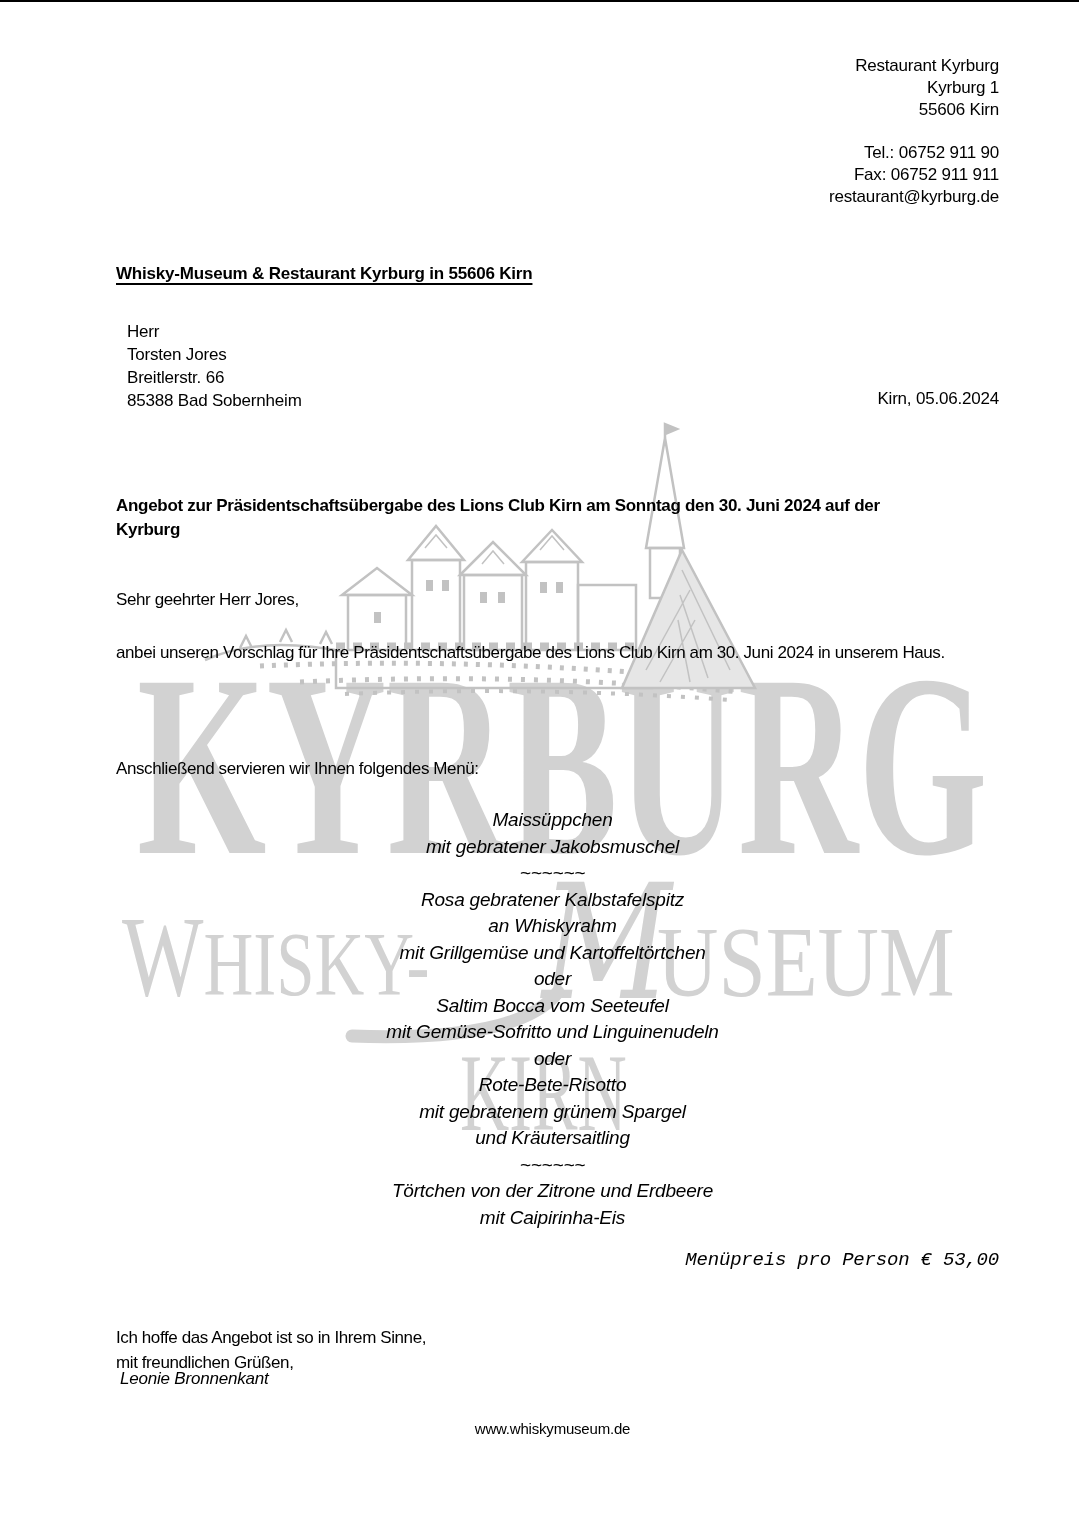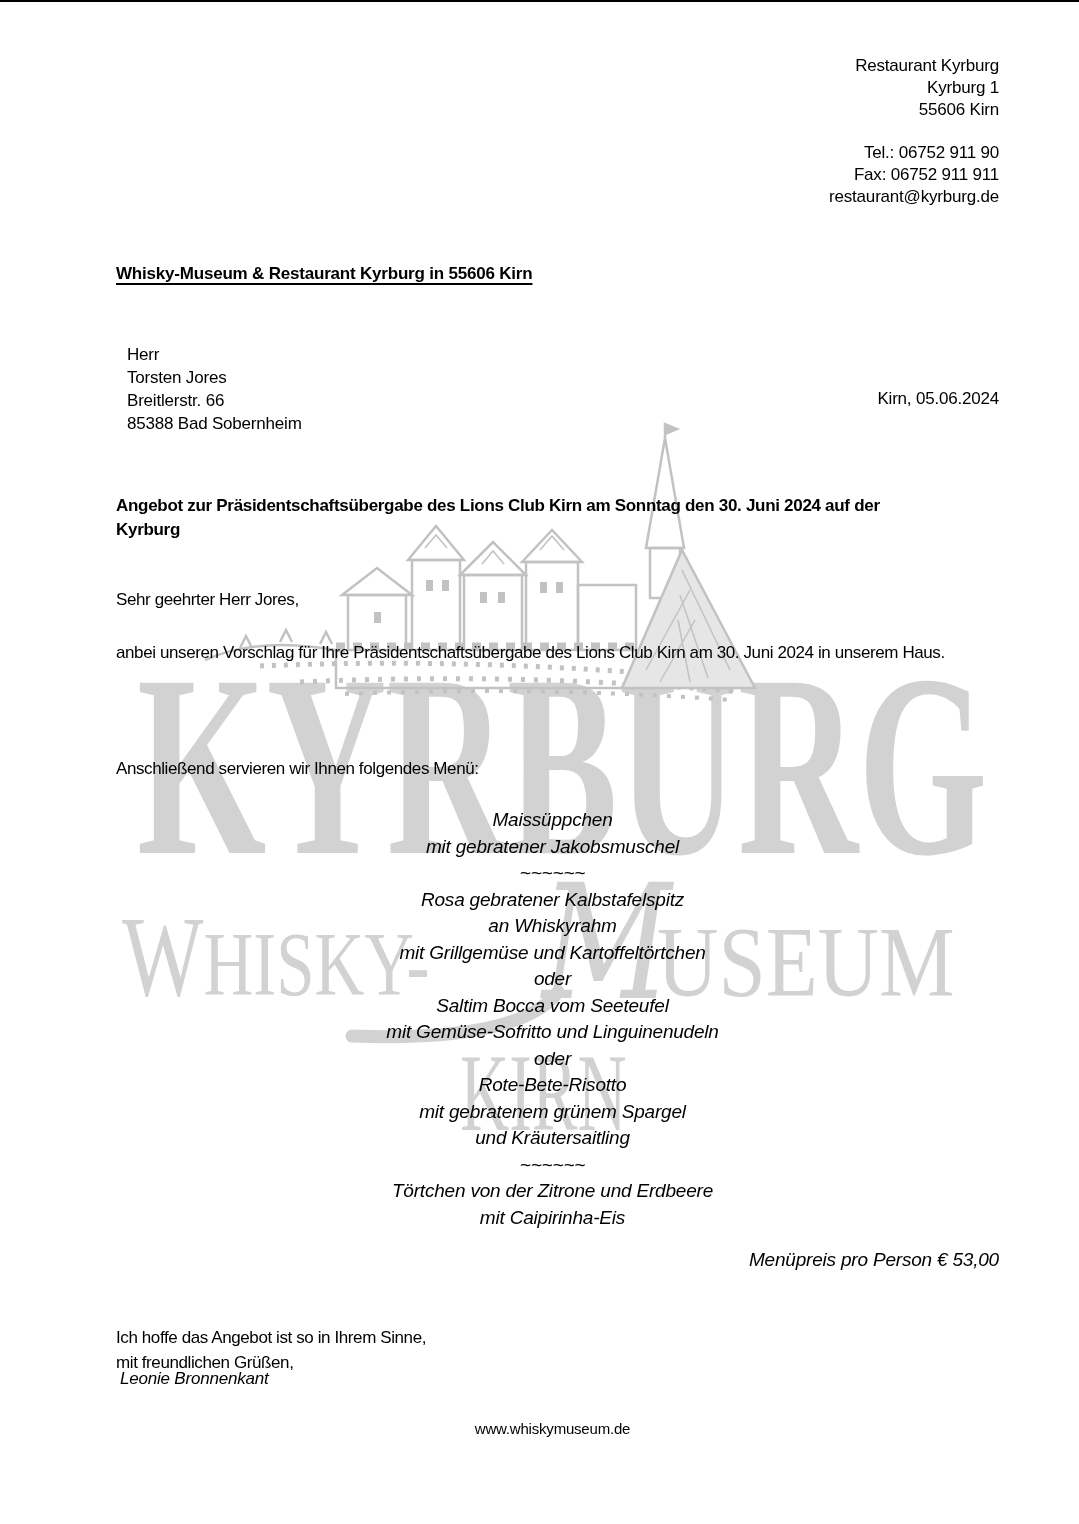--- a/index.html
+++ b/index.html
@@ -6,31 +6,31 @@
   .page{position:relative;width:1079px;height:1524px;background:#fff;overflow:hidden;
         font-family:"Liberation Sans","DejaVu Sans",sans-serif;color:#000;}
   .topline{position:absolute;top:0;left:0;width:100%;height:2px;background:#000;}
   .watermark{position:absolute;left:90px;top:420px;width:900px;height:720px;z-index:0;}
   .content{position:absolute;left:13px;top:0;width:100%;height:100%;z-index:1;}
   .abs{position:absolute;}
   .sender{top:55px;right:93px;text-align:right;font-size:17px;line-height:22px;letter-spacing:-0.2px;}
   .sender-gap{height:21px;}
   .headline{left:103px;top:264px;font-size:17px;font-weight:bold;letter-spacing:-0.2px;
             text-decoration:underline;text-decoration-thickness:2px;text-underline-offset:4px;}
-  .recipient{left:114px;top:320px;font-size:17px;line-height:23px;letter-spacing:-0.2px;margin-top:23px;}
+  .recipient{left:114px;top:320px;font-size:17px;line-height:23px;letter-spacing:-0.2px;}
   .date{right:93px;top:389px;font-size:17px;letter-spacing:-0.2px;margin-left:44px;}
   .subject{left:103px;top:494px;font-size:17px;font-weight:bold;line-height:24px;letter-spacing:-0.3px;}
   .body-text{font-size:17px;line-height:25px;letter-spacing:-0.4px;}
   .salutation{left:103px;top:587px;}
   .para1{left:103px;top:640px;text-align:center;}
   .para2{left:103px;top:690px;}
   .para3{left:103px;top:756px;}
   .menu{left:0;top:807px;width:1079px;text-align:center;font-style:italic;
         font-size:19px;line-height:26.5px;letter-spacing:-0.2px;}
-  .price{right:93px;top:1249px;font-style:italic;font-size:19px;letter-spacing:-0.2px;}
+  .price{right:93px;top:1249px;font-style:italic;font-size:19px;letter-spacing:-0.2px;font-family:Liberation Mono, monospace;}
   .closing{left:103px;top:1297px;margin-top:28px;}
   .signature{left:107px;top:1369px;font-size:17px;letter-spacing:-0.2px;font-style:italic;}
   .footer{left:0;top:1420px;width:1079px;text-align:center;font-size:15px;letter-spacing:-0.2px;}
   .wm-serif{font-family:"Liberation Serif","DejaVu Serif",serif;}
 </style>
 </head>
 <body>
 
 <div class="page">
   <div class="topline"></div>

